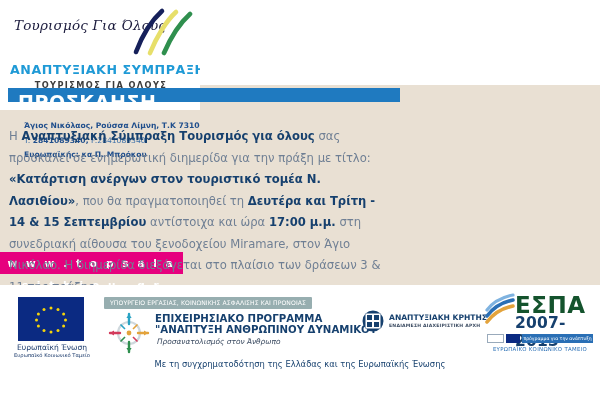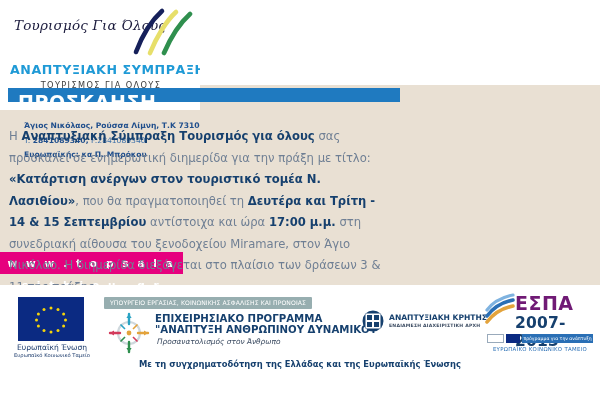--- a/index.html
+++ b/index.html
@@ -26,21 +26,21 @@
     letter-spacing:.2px;white-space:nowrap;
   }
   .swoosh{position:absolute;left:132px;top:6px;width:62px;height:50px;}
   .brand-line1{
     position:absolute;left:10px;top:62px;width:182px;text-align:center;
     font-size:12.6px;font-weight:700;color:#1f9ad6;letter-spacing:.6px;
     white-space:nowrap;
   }
   .brand-line2{
     position:absolute;left:10px;top:80px;width:182px;text-align:center;
-    font-size:8.2px;font-weight:400;color:#3c3c3c;letter-spacing:1.4px;
+    font-size:8.2px;font-weight:700;color:#3c3c3c;letter-spacing:1.4px;
     white-space:nowrap;
   }
 
   .contact{position:absolute;left:24px;top:119px;width:172px;color:#3a6ea8;}
   .contact div{font-size:7.6px;line-height:14.6px;white-space:nowrap;}
   .contact .lbl{color:#3a6ea8;}
   .contact b{font-weight:700;color:#1f4e8c;}
   .contact .addr{font-weight:700;color:#1f4e8c;}
   .contact .info{font-weight:700;color:#1f4e8c;}
 
@@ -119,28 +119,28 @@
     position:absolute;left:389px;top:28px;
     font-size:7.6px;font-weight:700;color:#16406e;white-space:nowrap;
   }
   .region-l2{
     position:absolute;left:389px;top:38px;
     font-size:4.6px;font-weight:700;color:#3a4a60;letter-spacing:.2px;white-space:nowrap;
   }
 
   .cofund{
     position:absolute;left:0;top:74px;width:600px;text-align:center;
-    font-size:8.4px;font-weight:700;color:#16406e;white-space:nowrap;
+    font-size:8.4px;font-weight:400;color:#16406e;white-space:nowrap;
   }
 
   
   .espa{position:absolute;left:487px;top:5px;width:106px;height:62px;}
   .espa-word{
     position:absolute;left:28px;top:2px;
-    font-size:19px;font-weight:700;color:#701a75;letter-spacing:.5px;
+    font-size:23px;font-weight:700;color:#14532d;letter-spacing:.5px;
   }
   .espa-years{
     position:absolute;left:28px;top:24px;
     font-size:15.5px;font-weight:700;color:#16406e;letter-spacing:.2px;
   }
   .espa-gr{position:absolute;left:0;top:44px;width:17px;height:9px;background:#ffffff;border:.5px solid #9ab;box-sizing:border-box;}
   .espa-eu{position:absolute;left:19px;top:44px;width:14px;height:9px;background:#0b2a82;}
   .espa-tag{
     position:absolute;left:35px;top:44px;width:71px;height:9px;background:#2a6fb5;
   }

